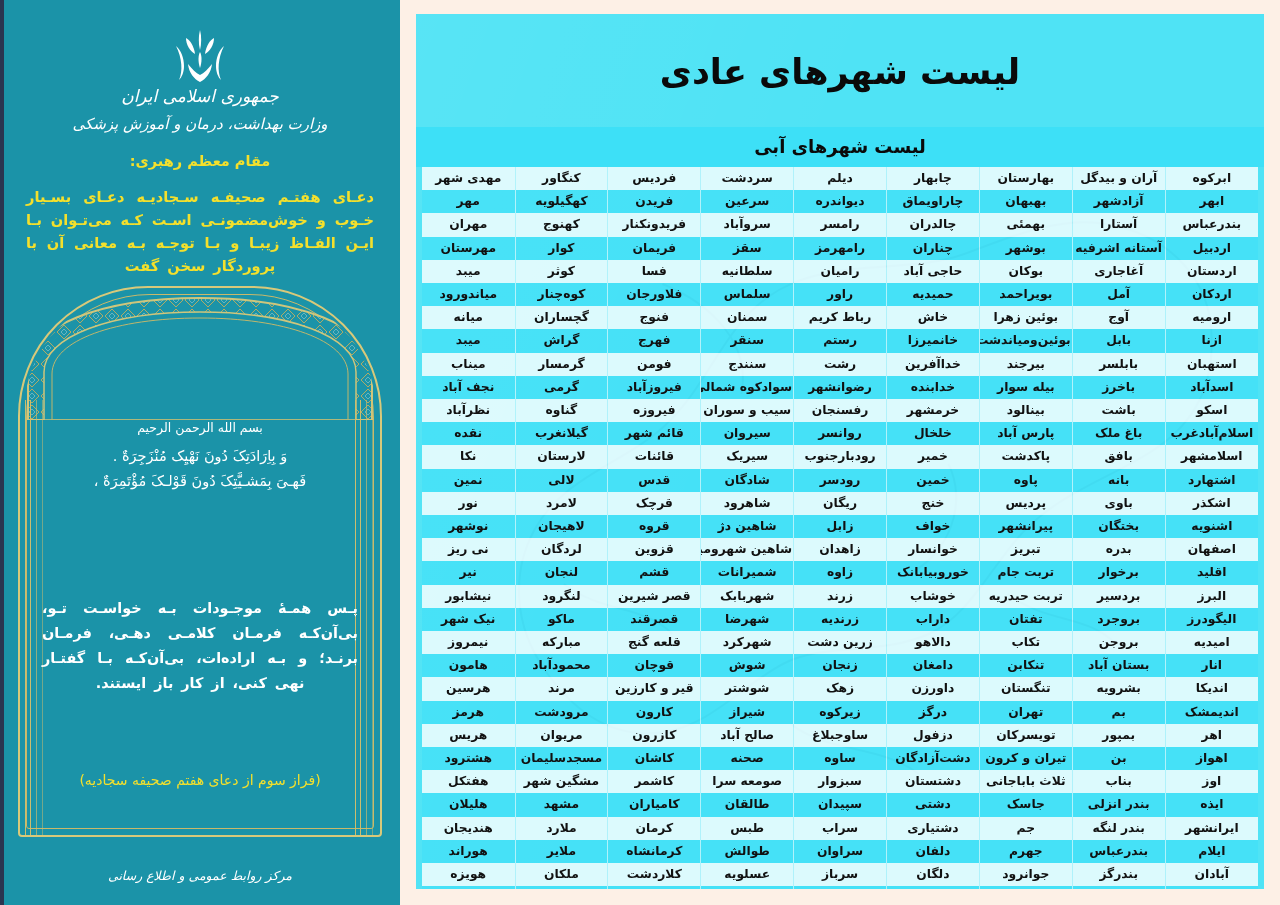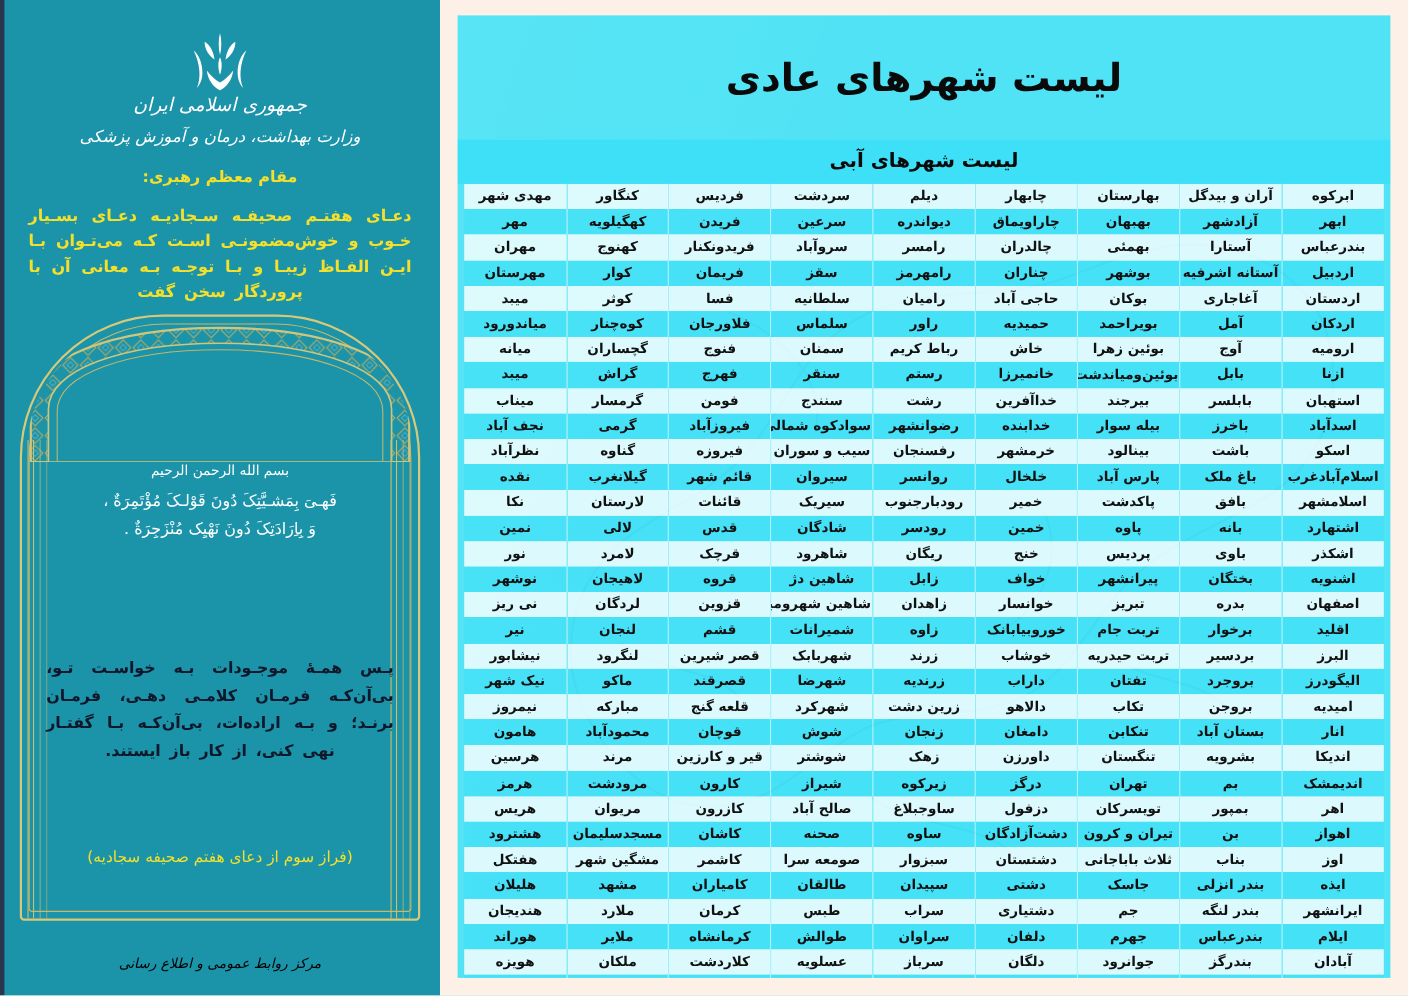--- a/index.html
+++ b/index.html
@@ -176,32 +176,32 @@
     position: absolute; left: 0; right: 0; top: 420px;
     font-size: 12.5px; color: #ffffff; z-index: 3;
   }
   .arabic-verse {
     position: absolute; left: 40px; right: 40px; top: 444px;
     font-size: 14.5px; color: #ffffff; line-height: 25px; z-index: 3;
     text-align: center;
   }
   .persian-translation {
     position: absolute; left: 42px; right: 42px; top: 596px;
-    color: #0f172a; font-size: 14.4px; font-weight: bold;
+    color: #ffffff; font-size: 14.4px; font-weight: bold;
     line-height: 25px; z-index: 3;
     text-align: justify; text-align-last: center;
     word-spacing: 3px;
   }
   .source-note {
     position: absolute; left: 0; right: 0; top: 772px;
     color: #f4e02c; font-size: 14px; z-index: 3;
   }
   .footer-credit {
     position: absolute; left: 0; right: 0; bottom: 22px;
-    color: #000000; font-size: 12.5px; font-style: italic; z-index: 3;
+    color: #ffffff; font-size: 12.5px; font-style: italic; z-index: 3;
   }
   .thin-strip {
     position: absolute; left: 0; top: 0; width: 4px; height: 905px;
     background: #2a3550; z-index: 5;
   }
 </style>
 </head>
 <body>
 
 <div class="page">
@@ -636,21 +636,21 @@
     </div>
     <div class="side-rails r">
       <div class="rail a"></div>
         <div class="rail b"></div>
         <div class="rail c"></div>
         <div class="rail d"></div>
     </div>
 
     <div class="bism">بسم الله الرحمن الرحیم</div>
     <div class="arabic-verse">
+      <div>وَ بِاِرَادَتِکَ دُونَ نَهْیِک مُنْزَجِرَةٌ .</div>
       <div>فَهـیَ بِمَشـیَّتِکَ دُونَ قَوْلـکَ مُؤْتَمِرَةٌ ،</div>
-      <div>وَ بِاِرَادَتِکَ دُونَ نَهْیِک مُنْزَجِرَةٌ .</div>
     </div>
     <div class="persian-translation">پـس همـهٔ موجـودات بـه خواسـت تـو، بی‌آن‌کـه فرمـان کلامـی دهـی، فرمـان برنـد؛ و بـه اراده‌ات، بی‌آن‌کـه بـا گفتـار نهی کنی، از کار باز ایستند.</div>
     <div class="source-note">(فراز سوم از دعای هفتم صحیفه سجادیه)</div>
     <div class="footer-credit">مرکز روابط عمومی و اطلاع رسانی</div>
   </div>
 
 </div>
 
 </body></html>

